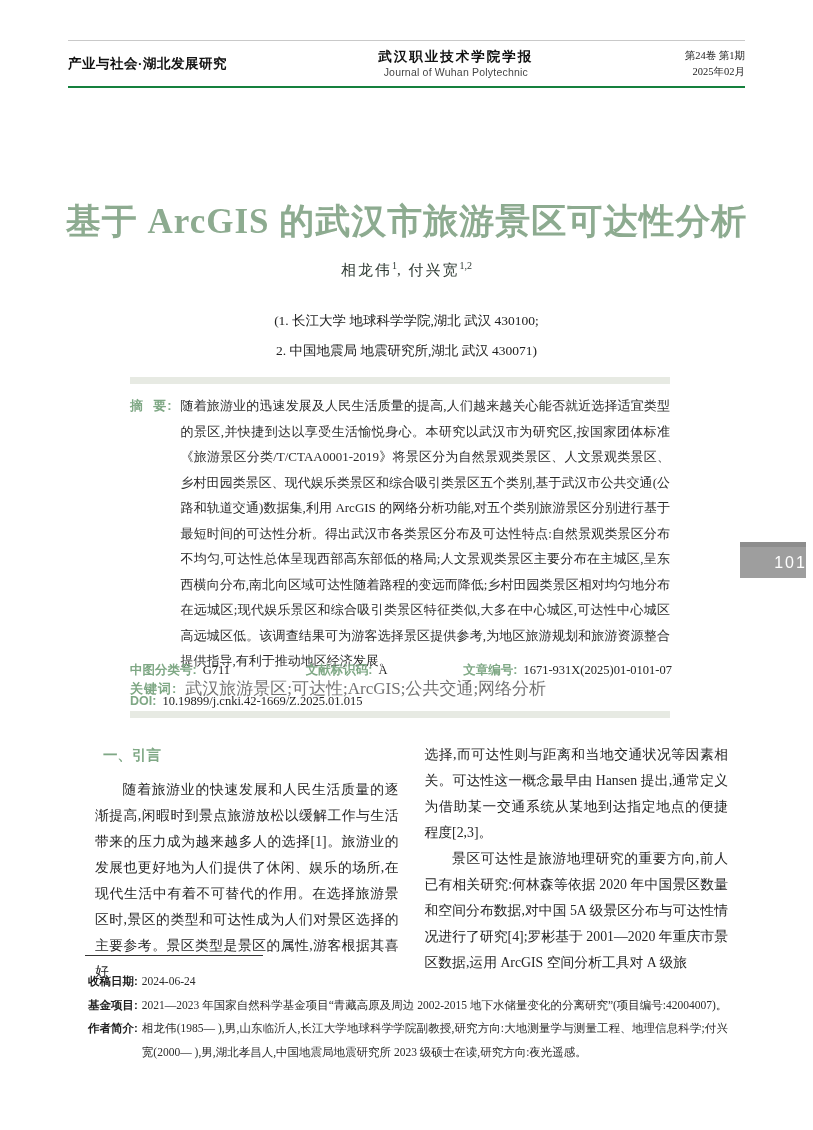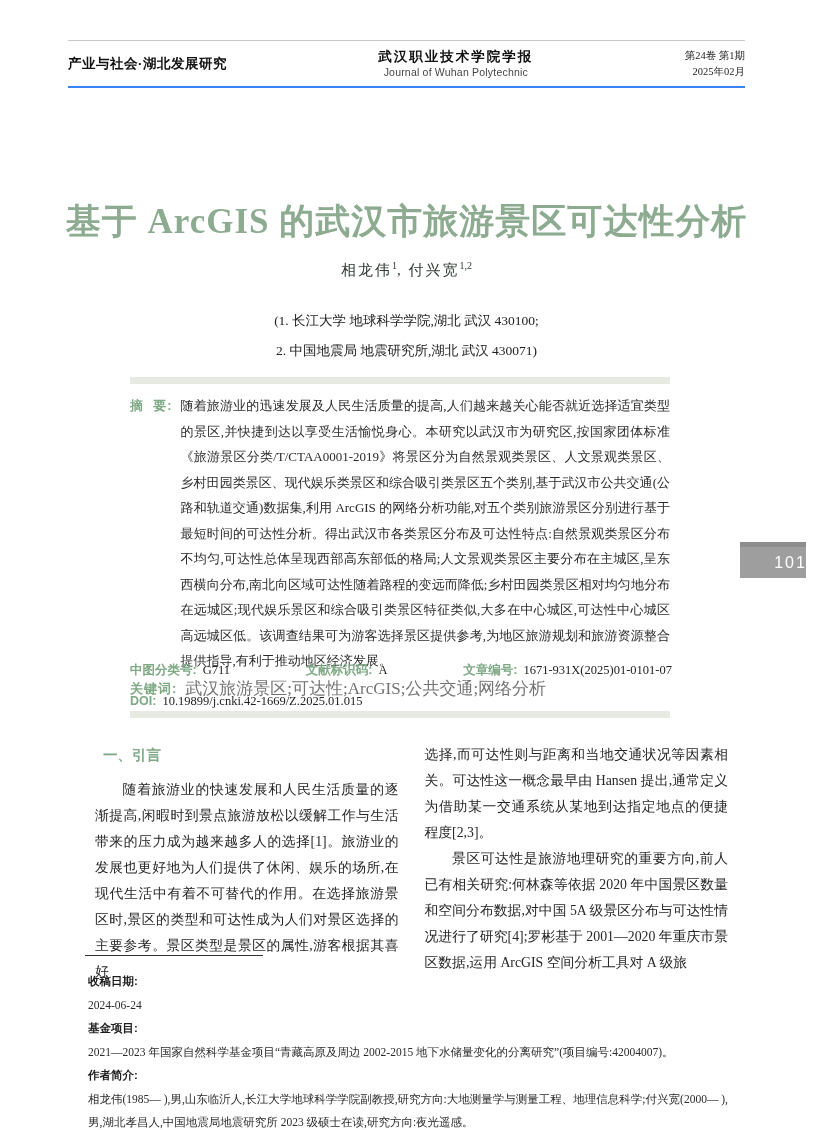--- a/index.html
+++ b/index.html
@@ -8,21 +8,21 @@
     width:813px;height:1130px;
     background:#ffffff;
     overflow:hidden;
     font-family:"Liberation Serif","DejaVu Serif",serif;
     color:#222;
   }
   
   .header{
     position:absolute;top:40px;left:68px;width:677px;
     border-top:1px solid #c9c9c9;
-    border-bottom:2px solid #3b82f6;
+    border-bottom:2px solid #15803d;
     padding:7px 0 6px 0;
     display:flex;align-items:center;justify-content:space-between;
   }
   .hdr-left{
     font-family:"Liberation Sans","DejaVu Sans",sans-serif;
     font-weight:bold;font-size:13.5px;color:#111;letter-spacing:.5px;
   }
   .hdr-center{text-align:center;line-height:1.25;}
   .hdr-center .cn{
     font-family:"Liberation Sans","DejaVu Sans",sans-serif;
@@ -85,21 +85,21 @@
     margin:0 0 9px 8px;text-align:left;
   }
   .col p{margin:0;}
   .indent{text-indent:2em;}
   
   .fn-rule{
     position:absolute;top:955px;left:85px;width:178px;
     border-top:1.5px solid #333;
   }
   .footnotes{position:absolute;top:970px;left:88px;width:640px;}
-  .fn-row{display:flex;font-size:11.5px;line-height:23.5px;color:#2b2b2b;flex-direction:column;}
+  .fn-row{display:flex;font-size:11.5px;line-height:23.5px;color:#2b2b2b;}
   .fn-label{
     flex:none;font-family:"Liberation Sans","DejaVu Sans",sans-serif;
     font-weight:bold;color:#1d1d1d;margin-right:4px;white-space:nowrap;
   }
   .fn-text{flex:1;text-align:justify;}
   
   .badge{position:absolute;top:542px;right:7px;width:66px;}
   .badge .strip{height:5px;background:#8d8d8d;}
   .badge .box{
     height:31px;background:#9e9e9e;color:#ffffff;

